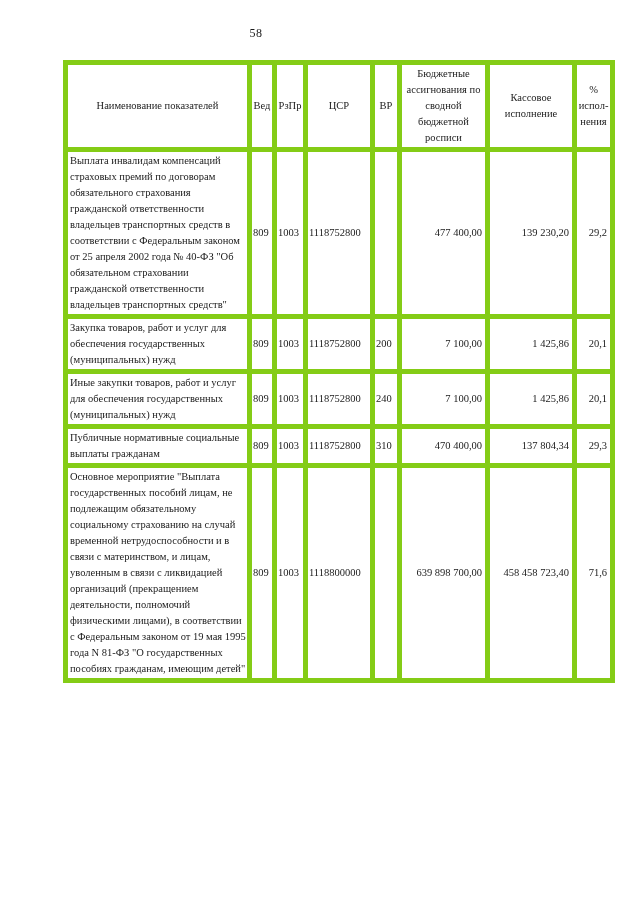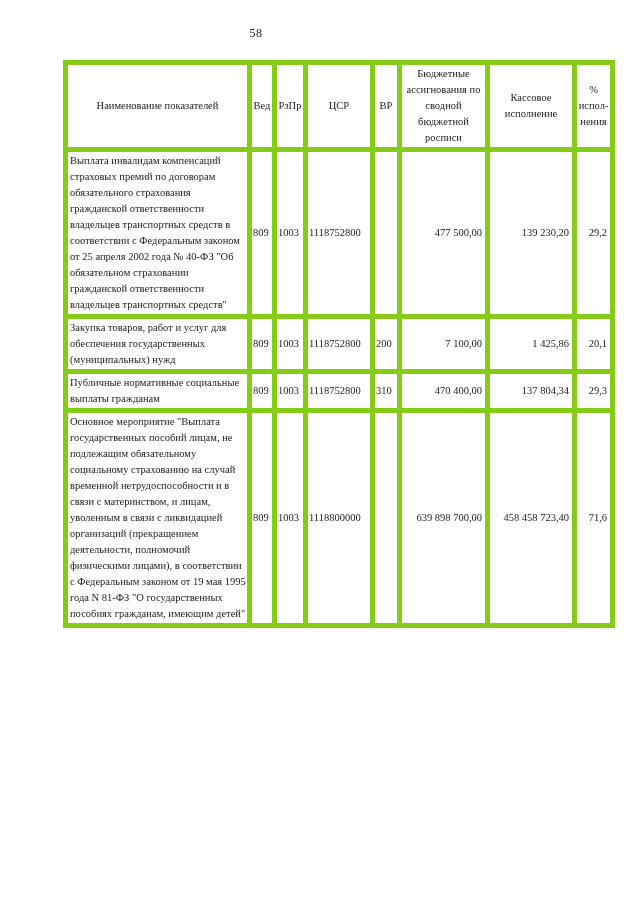--- a/index.html
+++ b/index.html
@@ -87,36 +87,46 @@
 испол-
 нения</th>
     </tr>
 
     <tr class="r0">
       <td class="name">Выплата инвалидам компенсаций страховых премий по договорам обязательного страхования гражданской ответственности владельцев транспортных средств в соответствии с Федеральным законом от 25 апреля 2002 года № 40-ФЗ "Об обязательном страховании гражданской ответственности владельцев транспортных средств"</td>
       <td class="code">809</td>
       <td class="code">1003</td>
       <td class="code">1118752800</td>
       <td class="code"></td>
-      <td class="num">477 500,00</td>
+      <td class="num">477 400,00</td>
       <td class="num">139 230,20</td>
       <td class="num">29,2</td>
     </tr>
 
     <tr class="r1">
       <td class="name">Закупка товаров, работ и услуг для обеспечения государственных (муниципальных) нужд</td>
       <td class="code">809</td>
       <td class="code">1003</td>
       <td class="code">1118752800</td>
       <td class="code">200</td>
       <td class="num">7 100,00</td>
       <td class="num">1 425,86</td>
       <td class="num">20,1</td>
     </tr>
 
+    <tr class="r2">
+      <td class="name">Иные закупки товаров, работ и услуг для обеспечения государственных (муниципальных) нужд</td>
+      <td class="code">809</td>
+      <td class="code">1003</td>
+      <td class="code">1118752800</td>
+      <td class="code">240</td>
+      <td class="num">7 100,00</td>
+      <td class="num">1 425,86</td>
+      <td class="num">20,1</td>
+    </tr>
 
 
     <tr class="r4">
       <td class="name">Публичные нормативные социальные выплаты гражданам</td>
       <td class="code">809</td>
       <td class="code">1003</td>
       <td class="code">1118752800</td>
       <td class="code">310</td>
       <td class="num">470 400,00</td>
       <td class="num">137 804,34</td>

